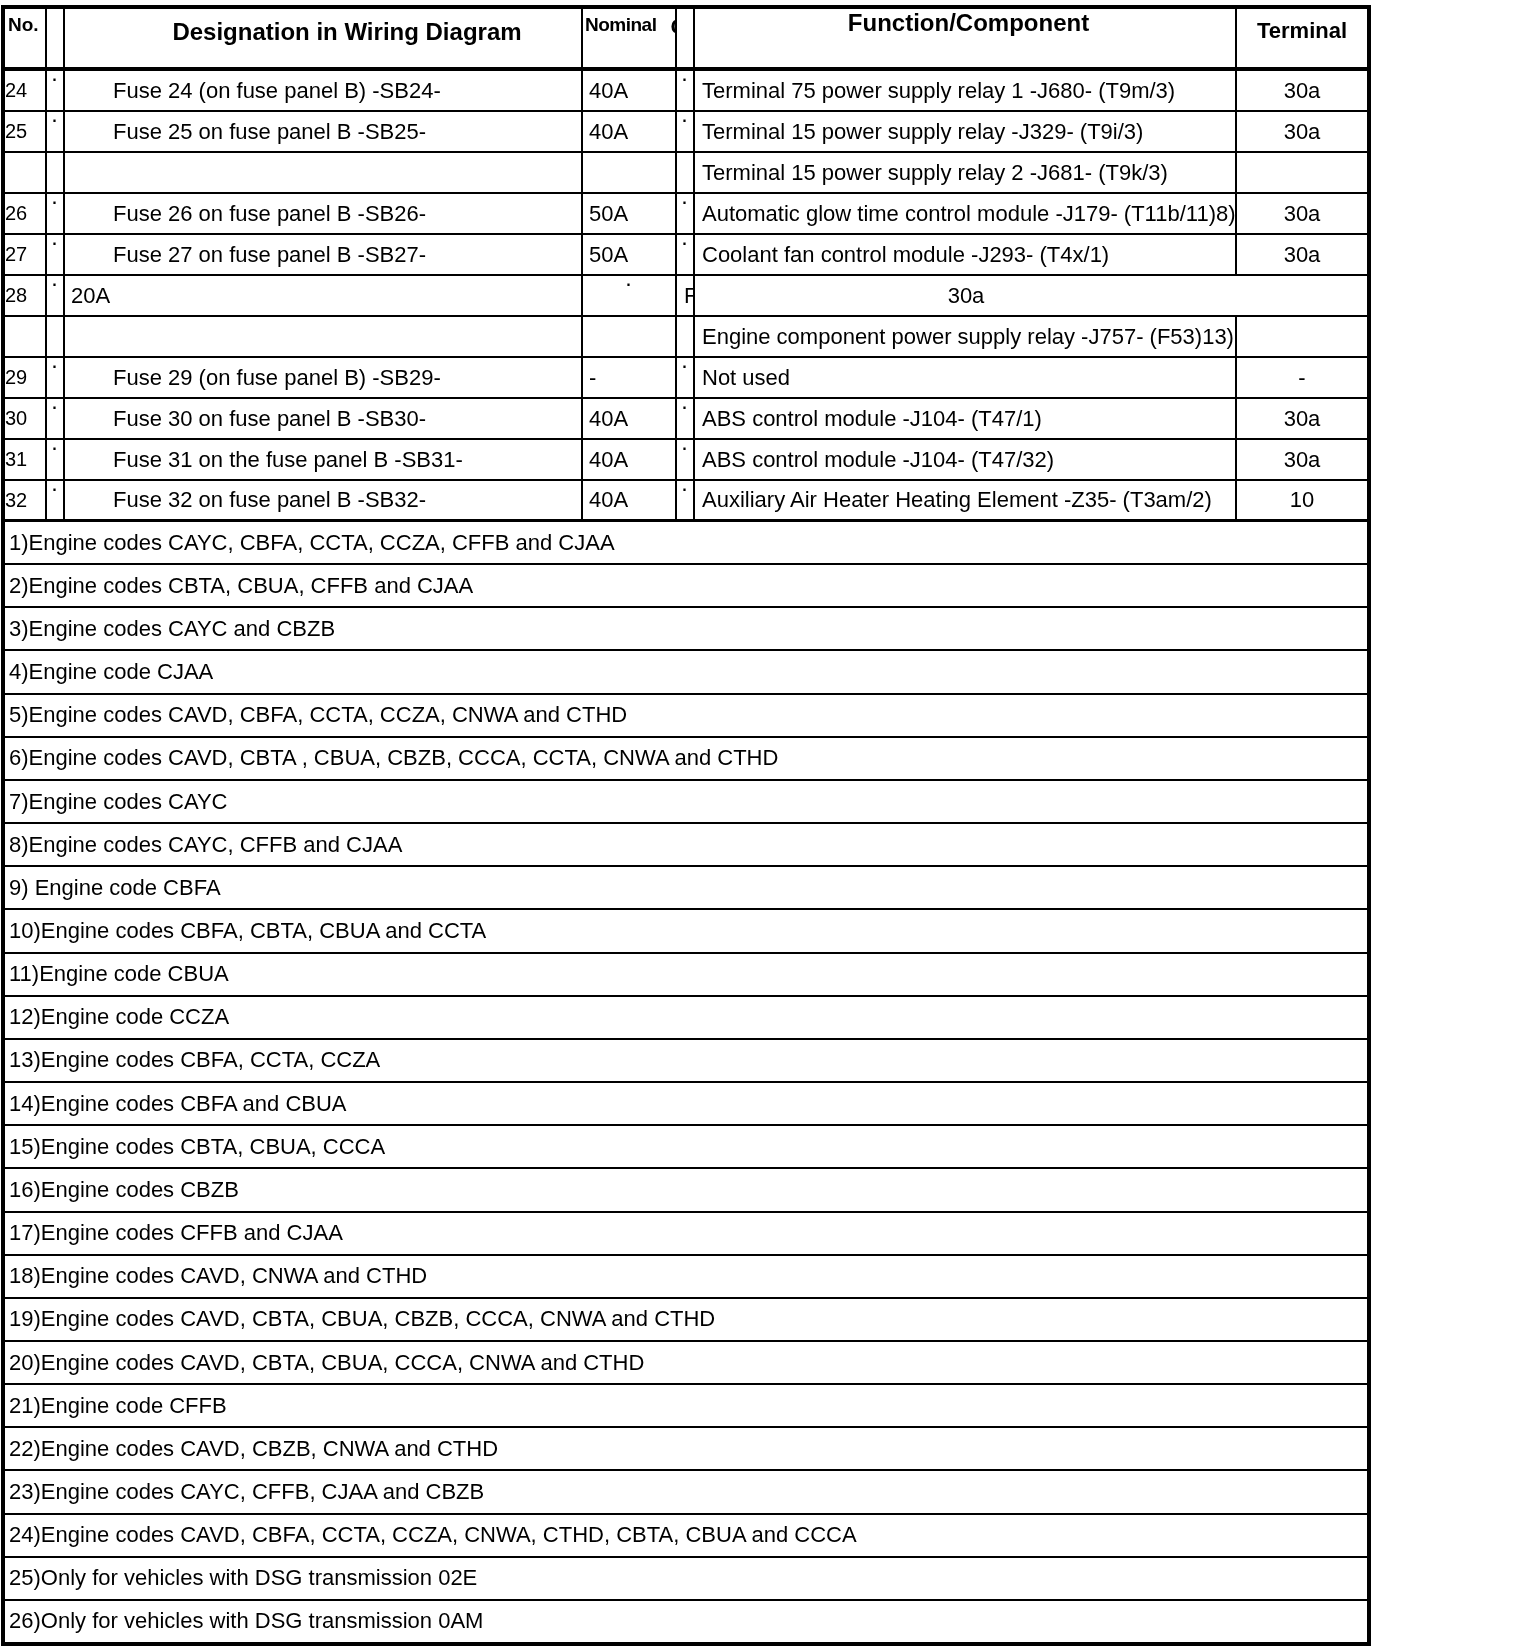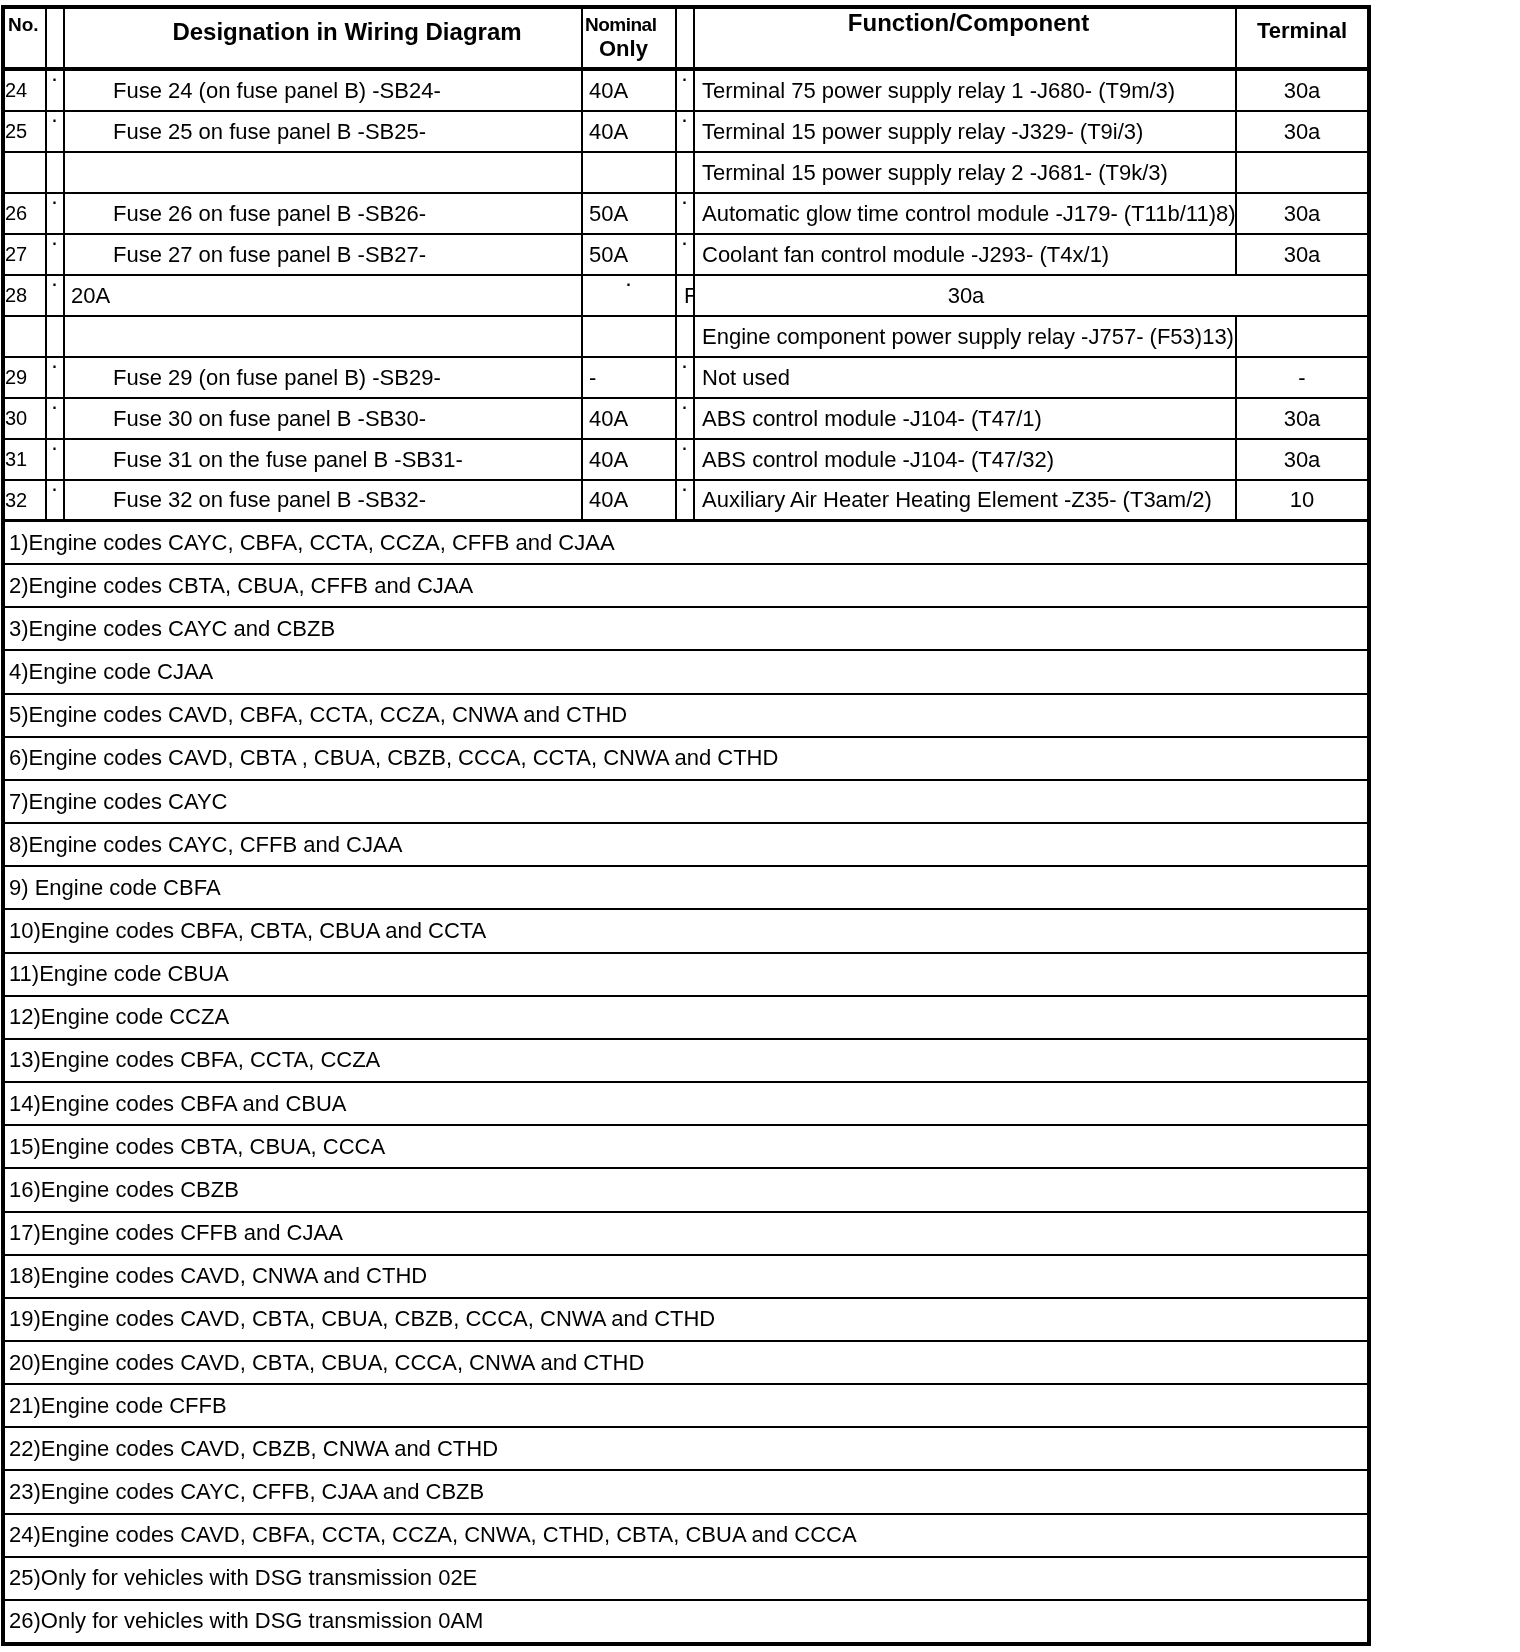--- a/index.html
+++ b/index.html
@@ -35,21 +35,21 @@
   .c-no    { font-size: 20px; }
   .c-mark  { justify-content: center; align-items: flex-start; padding-top: 1px;
              font-size: 16px; font-weight: 700; line-height: 1; }
   .c-desig { padding-left: 8px; font-size: 22px; margin-left: 40px; }
   .c-val   { padding-left: 6px; font-size: 22px; }
   .c-func  { padding-left: 7px; font-size: 22px; }
   .c-term  { justify-content: center; font-size: 22px; }
 
   .hdr .c-no    { align-items: flex-start; padding: 5px 0 0 3px; font-size: 19px; }
   .hdr .c-desig { justify-content: center; align-items: flex-start; padding-top: 9px; font-size: 24px; }
-  .hdr .c-val   { flex-direction: column; align-items: flex-start; justify-content: flex-start;
+  .hdr .c-val   { flex-direction: row; align-items: flex-start; justify-content: flex-start;
                   padding: 5px 0 0 2px; }
   .hdr .c-func  { justify-content: center; align-items: flex-start; padding-top: 0; font-size: 24px; }
   .hdr .c-term  { justify-content: center; align-items: flex-start; padding-top: 9px; font-size: 22px; }
   .nom1 { font-size: 19px; line-height: 1.15; letter-spacing: -0.5px; }
   .nom2 { font-size: 22px; line-height: 1.15; margin-left: 14px; }
 
   .fn {
     flex: 1 1 auto;
     border-bottom: 2px solid #000;
     display: flex; align-items: center;

